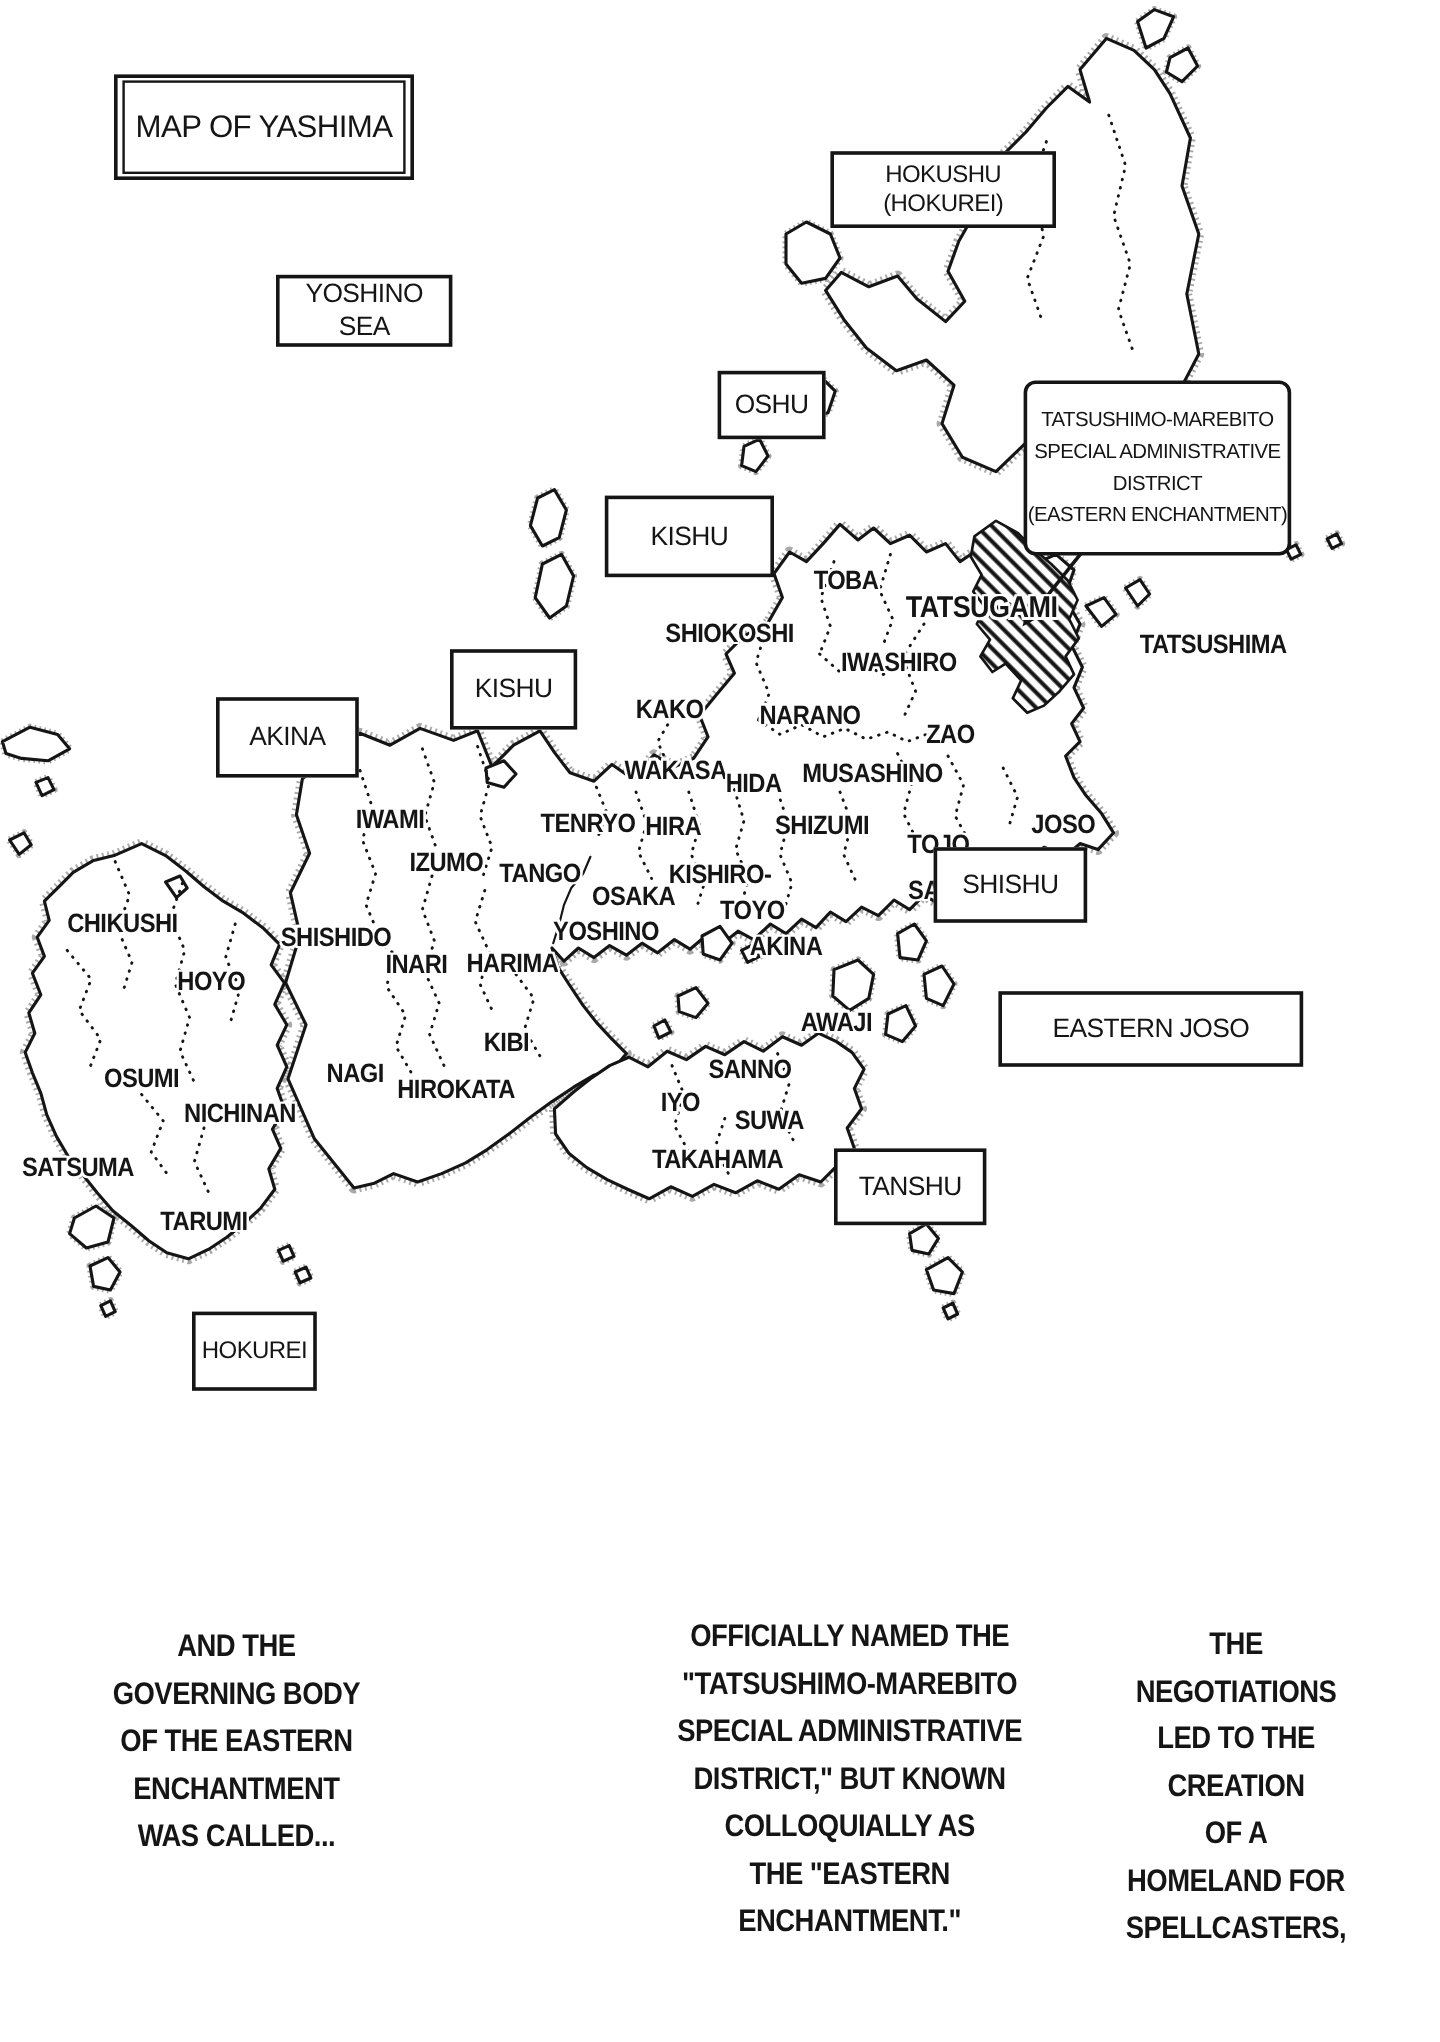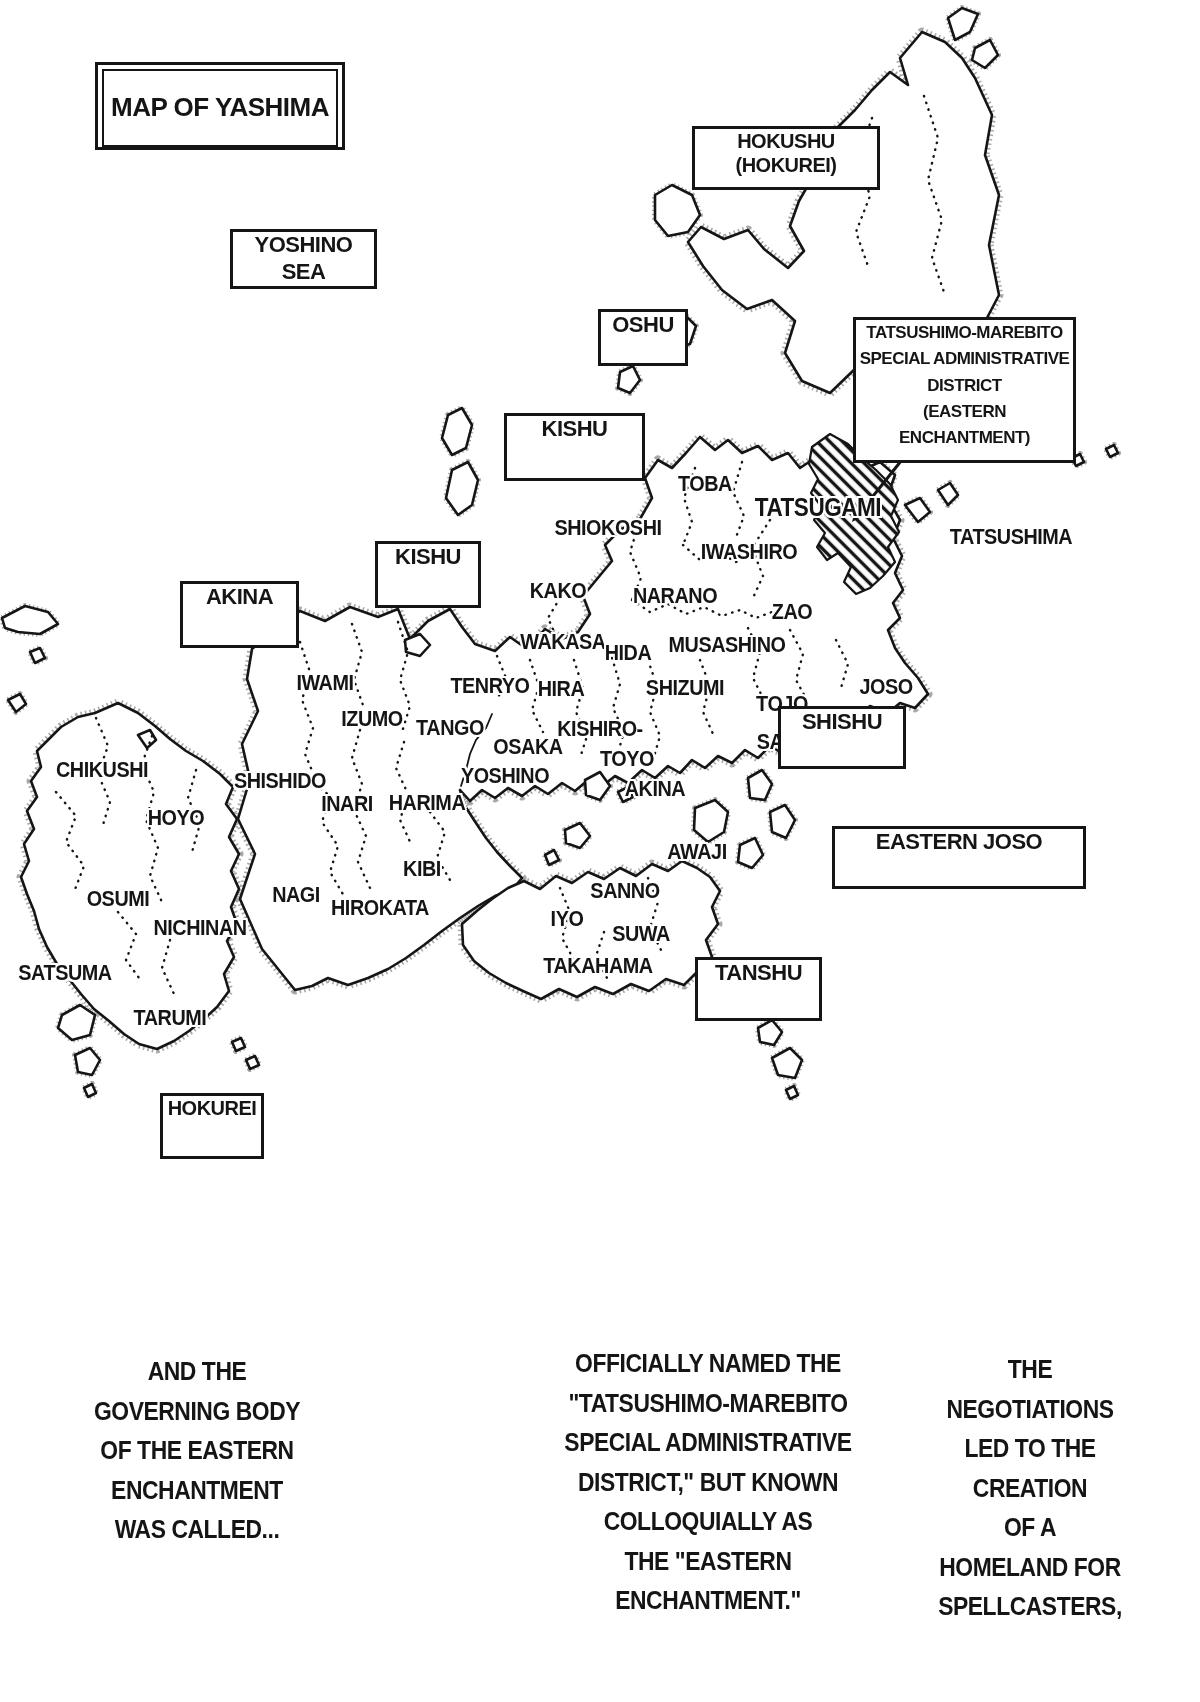--- a/index.html
+++ b/index.html
@@ -10,23 +10,23 @@
   .fringe-sm{fill:none;stroke:#a9a9a9;stroke-width:6;stroke-dasharray:1.4 2.8;stroke-linejoin:round;}
   .land{fill:#ffffff;stroke:#151515;stroke-width:2.6;stroke-linejoin:round;}
   .dots{fill:none;stroke:#151515;stroke-width:2.4;stroke-dasharray:.5 6.5;stroke-linecap:round;stroke-linejoin:round;}
   .river{fill:none;stroke:#151515;stroke-width:1.8;stroke-linecap:round;}
   .lbl{position:absolute;z-index:3;white-space:nowrap;font-weight:700;font-size:22px;
        letter-spacing:-.5px;transform:translate(-50%,-50%) scaleX(.9);
        text-shadow:-2px -2px 0 #fff,2px -2px 0 #fff,-2px 2px 0 #fff,2px 2px 0 #fff,
                    0 -2px 0 #fff,0 2px 0 #fff,-2px 0 0 #fff,2px 0 0 #fff;}
   .lbl.lg{font-size:25px;}
   .box{position:absolute;z-index:4;border:3px solid #151515;background:#fff;
-       display:flex;justify-content:center;text-align:center;
-       font-weight:700;font-size:22px;letter-spacing:-.5px;white-space:pre-line;line-height:1.22;}
-  .box.small{font-size:17px;line-height:1.55;}
+       display:flex;align-items:center;justify-content:center;text-align:center;
+       font-weight:400;font-size:22px;letter-spacing:-.5px;white-space:pre-line;line-height:1.22;}
+  .box.small{font-size:17px;line-height:1.55;border-radius:10px;}
   .box.md{font-size:20px;}
   .box.title-outer{border-width:3px;padding:4px;}
   .box .inner{border:2px solid #151515;width:100%;height:100%;display:flex;
        align-items:center;justify-content:center;font-size:26px;}
   .caption{position:absolute;z-index:2;font-weight:700;font-size:26px;line-height:1.52;
        letter-spacing:-.5px;text-align:center;white-space:pre-line;
        transform:translateX(-50%) scaleX(.88);transform-origin:top center;}
 </style>
 </head>
 <body>

